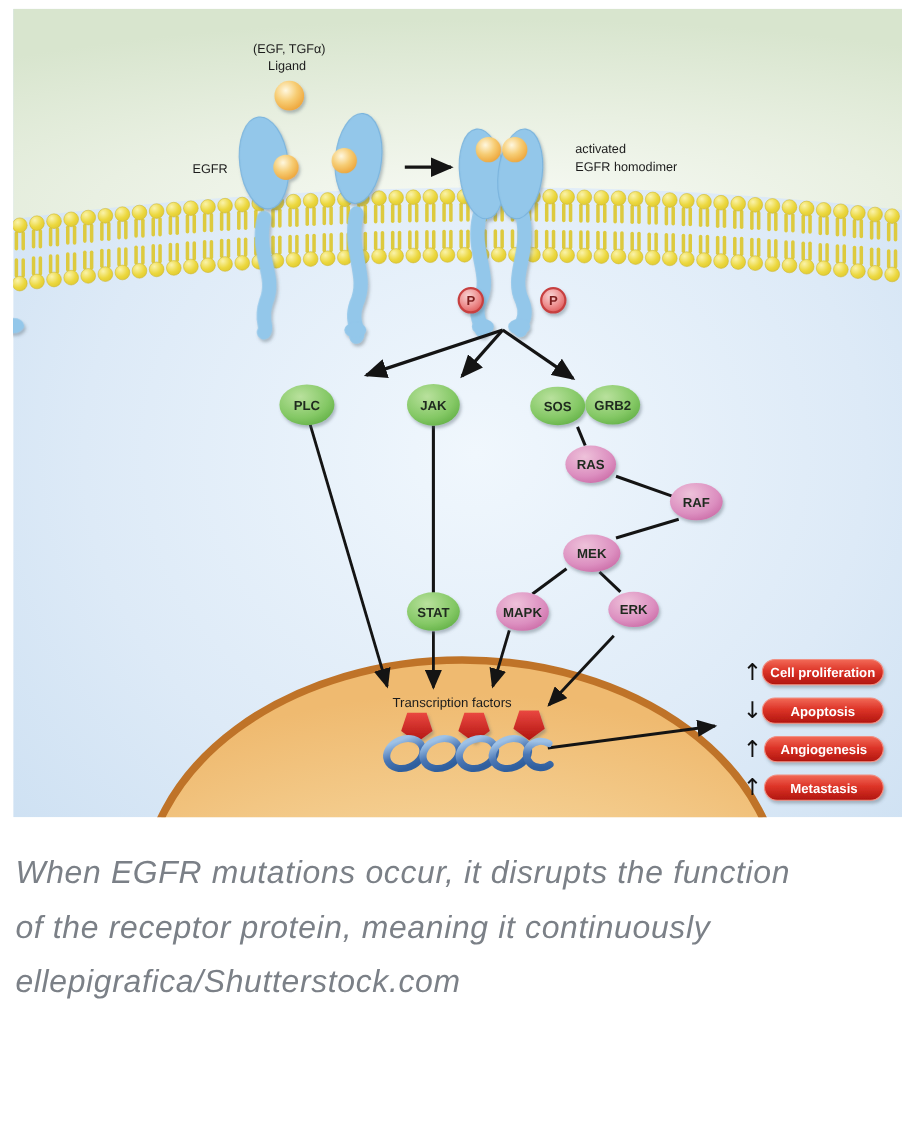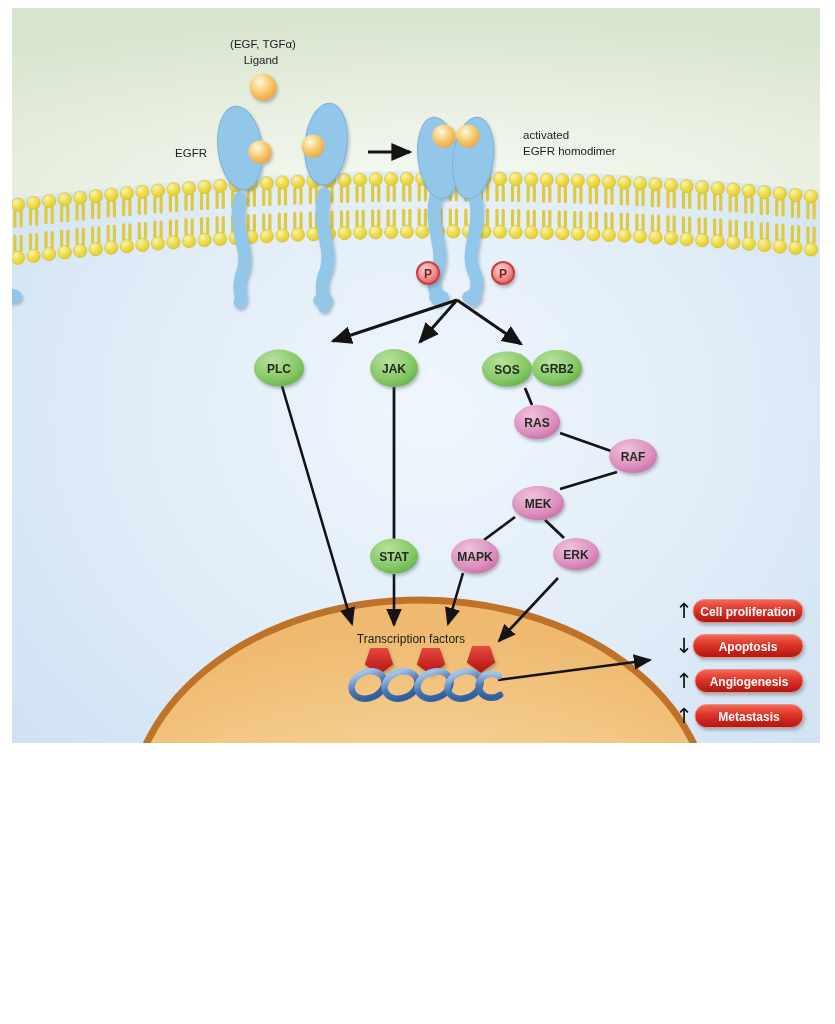--- a/index.html
+++ b/index.html
@@ -529,14 +529,17 @@
         <text x="737" y="677.5" text-anchor="middle" class="badge-lbl">Angiogenesis</text>
 
         <text x="672" y="715" text-anchor="middle" class="arrow-glyph">↑</text>
         <rect x="683" y="696.5" width="108" height="23" rx="11.5" fill="url(#badgeGrad)" stroke="#f09084" stroke-width="1" filter="url(#ds)"></rect>
         <text x="737" y="712.5" text-anchor="middle" class="badge-lbl">Metastasis</text>
       </g>
     </svg>
   </div>
 
   <div class="caption">
+    <p>When EGFR mutations occur, it disrupts the function</p>
+    <p>of the receptor protein, meaning it continuously</p>
+    <p>ellepigrafica/Shutterstock.com</p>
   </div>
 </div>
 
 </body></html>

